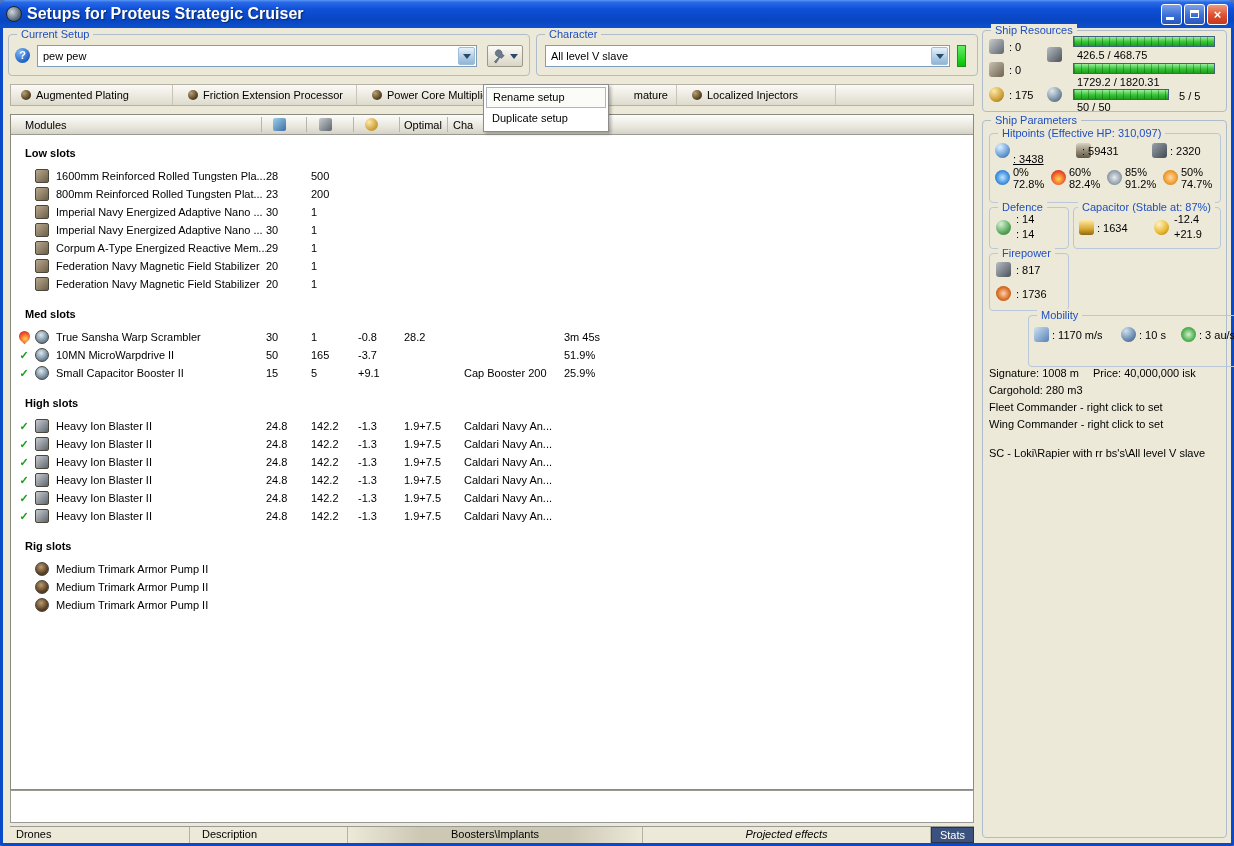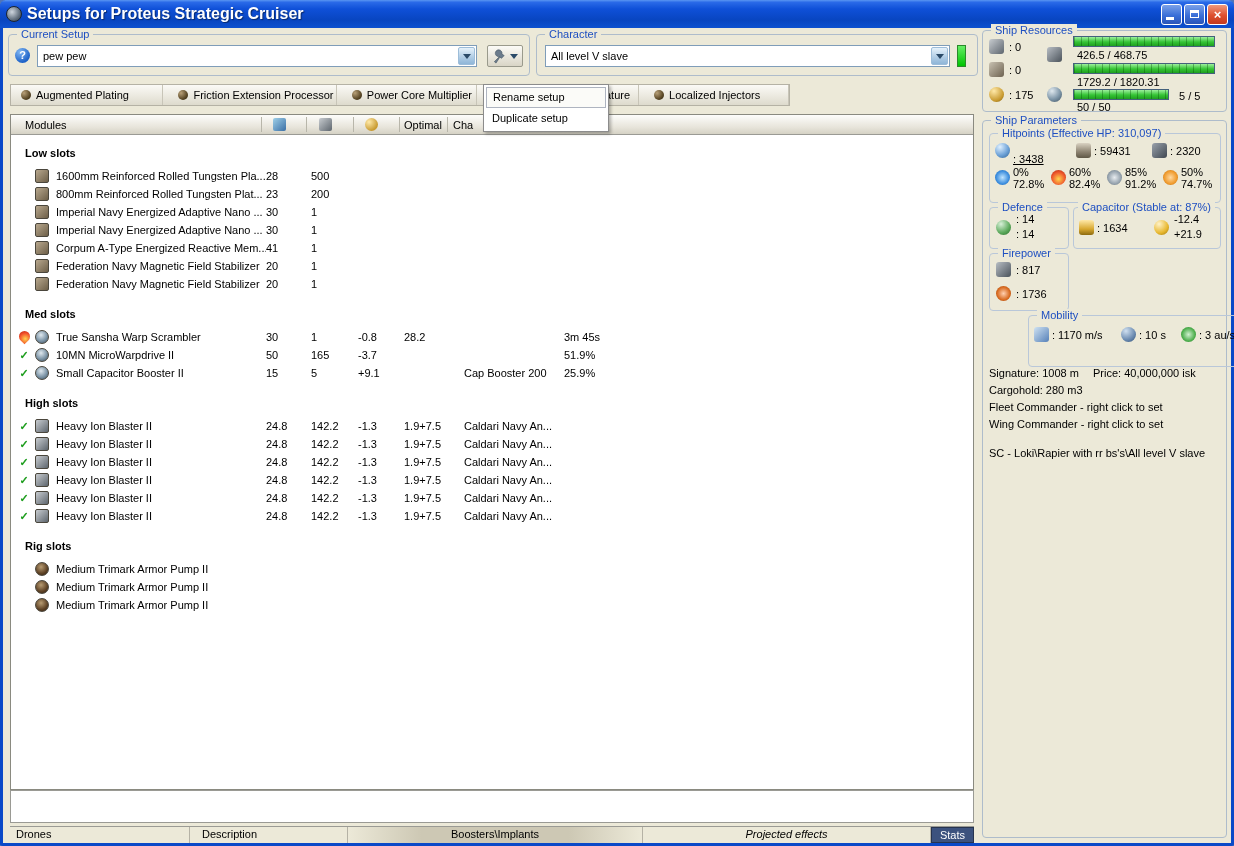--- a/index.html
+++ b/index.html
@@ -58,21 +58,21 @@
   .p-gun{background:linear-gradient(135deg,#b8bec4,#4a525a);}
   .p-volley{background:radial-gradient(circle at 50% 50%,#ffd0b0,#d86a20 60%,#8c3a08);border-radius:50%;}
   .p-range{background:radial-gradient(circle at 50% 50%,#d8ecff,#6098d0 55%,#28527c);border-radius:50%;}
   .p-maxtgt{background:radial-gradient(circle at 50% 50%,#f0f0ea,#a0a090 60%,#5c5c4c);border-radius:50%;}
   .p-scanres{background:radial-gradient(circle at 50% 50%,#e8d8f0,#9a6ab8 60%,#58307c);border-radius:50%;}
   .p-sensor{background:radial-gradient(circle at 50% 50%,#d8f0e8,#50a890 60%,#1f6a52);border-radius:50%;}
   .p-speed{background:linear-gradient(135deg,#cfe2f2,#5580b8);}
   .p-align{background:radial-gradient(circle at 5px 4px,#d0e0f0,#6a8ab0 60%,#304f74);border-radius:50%;}
   .p-warp{background:radial-gradient(circle at 50% 50%,#d0f0d0,#50b050 60%,#1f7a1f);border-radius:50%;}
   
-  .subbar{position:absolute;left:7px;top:56px;width:780px;height:22px;border:1px solid #b5b2a5;
+  .subbar{position:absolute;left:7px;top:56px;width:964px;height:22px;border:1px solid #b5b2a5;
     background:linear-gradient(180deg,#fbfaf6,#dedbcd);display:flex;align-items:center;padding-left:4px;overflow:hidden;gap:9px;}
   .subitem{display:flex;align-items:center;gap:5px;height:100%;border-right:1px solid #c8c5b8;padding-left:6px;white-space:nowrap;overflow:hidden;}
   .subitem.frag{justify-content:flex-end;padding-right:8px;}
   .subicon{width:10px;height:10px;border-radius:50%;flex:0 0 10px;background:radial-gradient(circle at 3px 3px,#b8a078,#5c4a28 60%,#241a08);}
   
   .menu{position:absolute;left:480px;top:56px;width:126px;background:#fff;border:1px solid #8c8c8c;
     box-shadow:2px 2px 3px rgba(0,0,0,.28);z-index:50;padding:2px;}
   .menuitem{height:21px;line-height:21px;padding-left:6px;white-space:nowrap;}
   .menuitem.hot{border:1px solid #aeb4c0;background:#fbfbf8;line-height:19px;}
   
@@ -267,21 +267,21 @@
             <span class="c c2">1</span>
             <span class="c c3"></span>
             <span class="c c4"></span>
             <span class="c charge"></span>
             <span class="c extra"></span>
           </div>
           <div class="mrow">
             <span class="c stat"></span>
             <span class="c micon"><i class="modicon mi-plate"></i></span>
             <span class="c name">Corpum A-Type Energized Reactive Mem...</span>
-            <span class="c c1">41</span>
+            <span class="c c1">29</span>
             <span class="c c2">1</span>
             <span class="c c3"></span>
             <span class="c c4"></span>
             <span class="c charge"></span>
             <span class="c extra"></span>
           </div>
           <div class="mrow">
             <span class="c stat"></span>
             <span class="c micon"><i class="modicon mi-plate"></i></span>
             <span class="c name">Federation Navy Magnetic Field Stabilizer</span>
@@ -447,21 +447,21 @@
       </div>
 
     <div class="gb" style="left:979px;top:92px;width:245px;height:718px;">
       <span class="gb-label">Ship Parameters</span>
 
       <div class="gb" style="left:6px;top:12px;width:232px;height:70px;border-color:#b9c7d9;">
         <span class="gb-label">Hitpoints (Effective HP: 310,097)</span>
         <i class="picon p-shield abs" style="left:5px;top:9px;"></i>
         <span class="statval" style="left:23px;top:19px;text-decoration:underline;">: 3438</span>
         <i class="picon p-armor abs" style="left:86px;top:9px;"></i>
-        <span class="statval" style="left:104px;top:11px;">: 59431</span>
+        <span class="statval" style="left:92px;top:11px;">: 59431</span>
         <i class="picon p-struct abs" style="left:162px;top:9px;"></i>
         <span class="statval" style="left:180px;top:11px;">: 2320</span>
         <div class="rrow" style="left:5px;top:32px;">
             <span class="resist"><i class="picon res-em"></i><span class="rv"><b>0%</b><b>72.8%</b></span></span>
             <span class="resist"><i class="picon res-thermal"></i><span class="rv"><b>60%</b><b>82.4%</b></span></span>
             <span class="resist"><i class="picon res-kinetic"></i><span class="rv"><b>85%</b><b>91.2%</b></span></span>
             <span class="resist"><i class="picon res-explosive"></i><span class="rv"><b>50%</b><b>74.7%</b></span></span>
           </div>
       </div>
 

